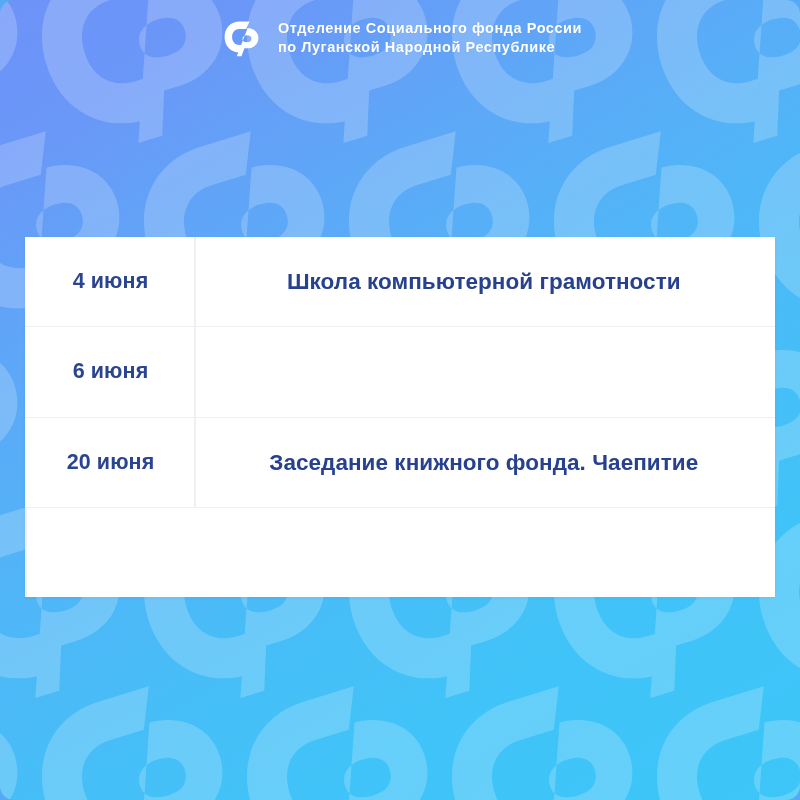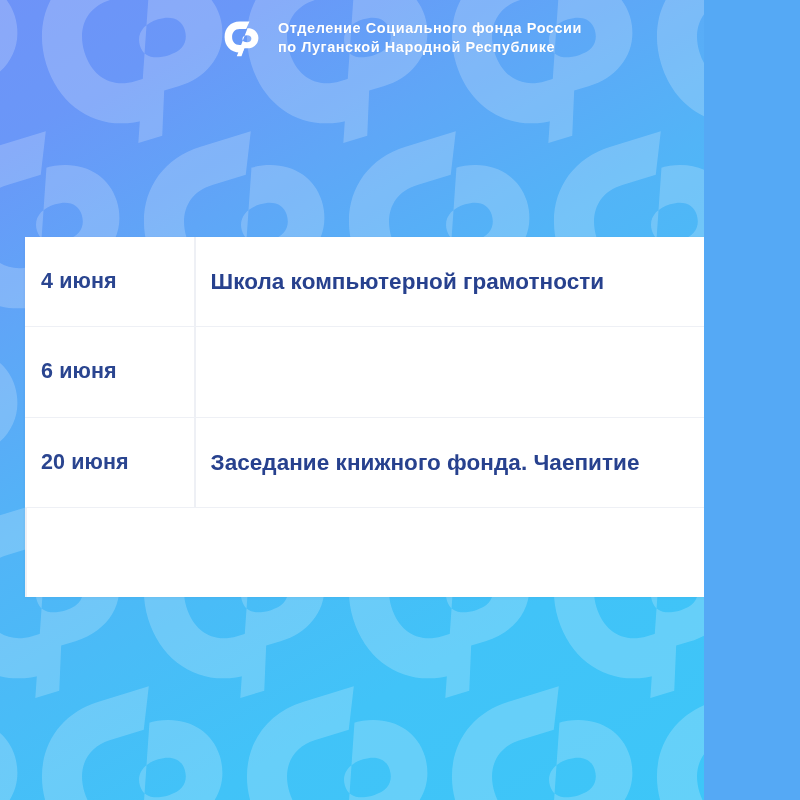--- a/index.html
+++ b/index.html
@@ -4,29 +4,30 @@
 <title>СФР ЛНР — расписание</title>
 <style>
   html,body{margin:0;padding:0;}
   body{
     width:800px;height:800px;overflow:hidden;
     font-family:"Liberation Sans","DejaVu Sans",sans-serif;
     background:#55a9f5;
   }
 
   #poster{
-    position:relative;width:704px;height:800px;overflow:hidden;
+    position:relative;width:800px;height:800px;overflow:hidden;
     background:linear-gradient(150deg,
        #6e93f8 0%,
        #6a97f8 12%,
        #5fa6f7 28%,
        #52b4f7 45%,
        #49bcf7 60%,
        #41c3f8 76%,
        #3dc6f8 100%);
+    border-radius:14px;
   }
 
   
   #watermarks{
     position:absolute;inset:-180px;
     overflow:hidden;
     pointer-events:none;
   }
   .wm{
     position:absolute;
@@ -67,20 +68,21 @@
     background:#ffffff;
     z-index:4;
     display:flex;flex-direction:column;
     box-shadow:0 1px 3px rgba(30,70,140,.07);
   }
   .schedule-row{
     display:flex;align-items:center;
     flex:1 1 0;
     border-bottom:1.5px solid #eef0f5;
     box-sizing:border-box;
+    text-align:center;
   }
   .schedule-row:last-child{border-bottom:none;}
 
   .cell-date{
     flex:0 0 169px;
     padding:0 14px 0 16px;
     box-sizing:border-box;
     color:#2a4590;
     font-size:21.5px;
     font-weight:bold;

